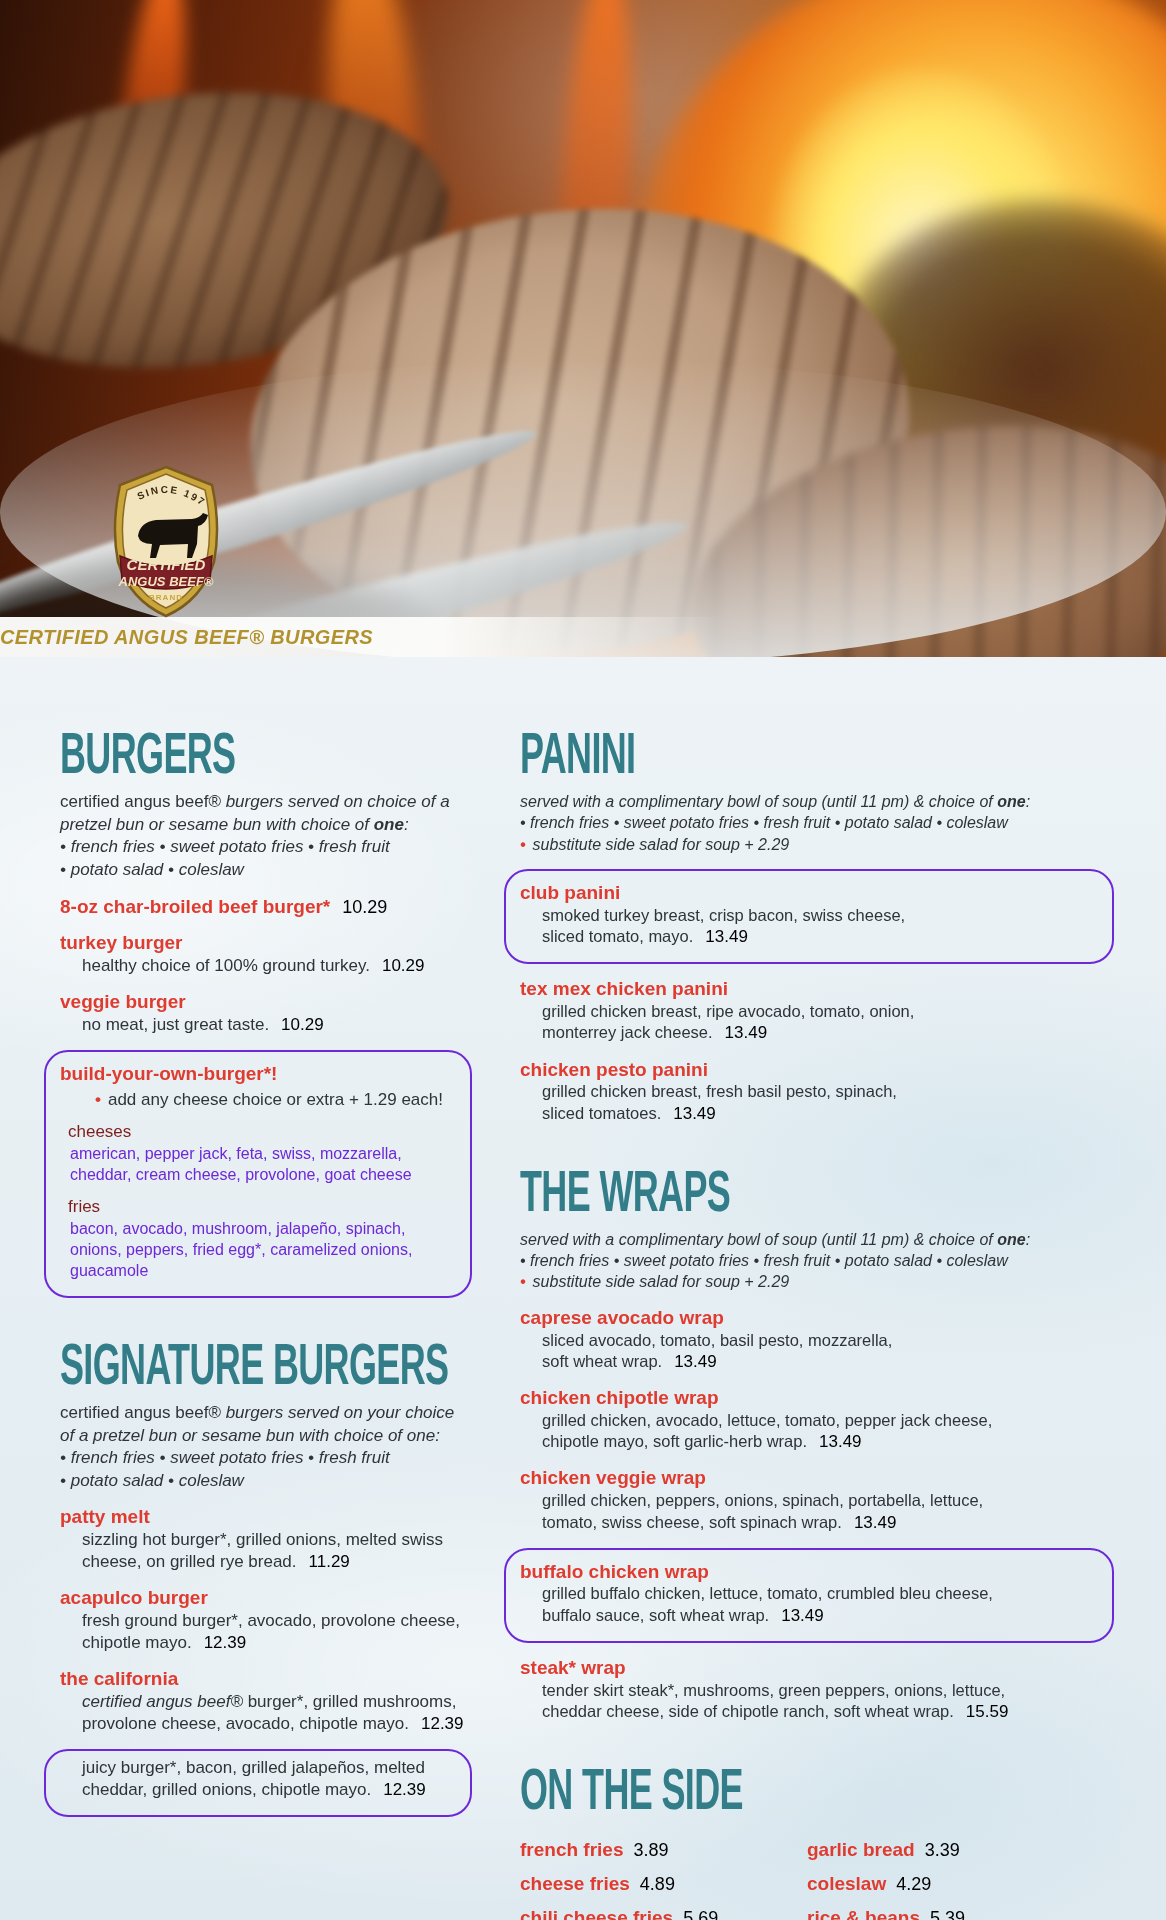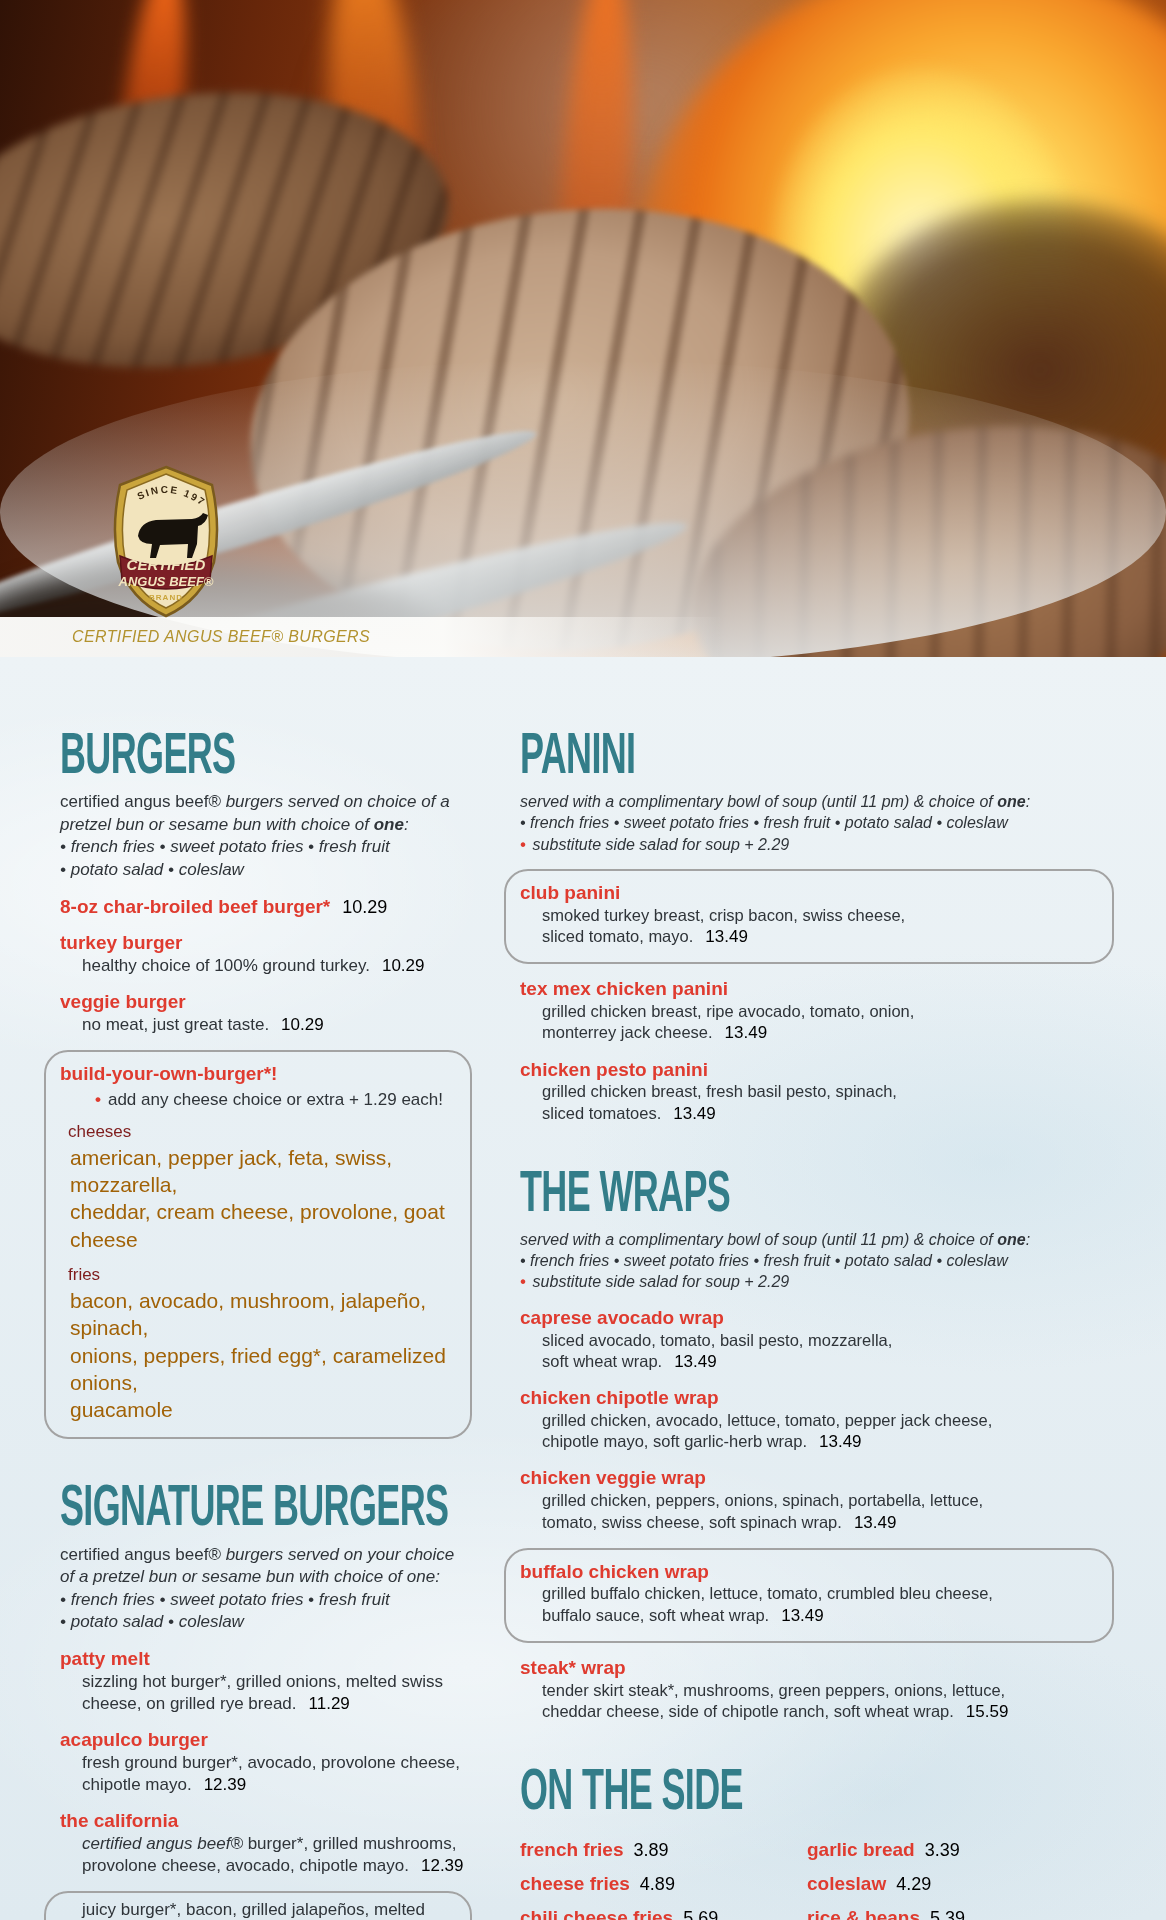--- a/index.html
+++ b/index.html
@@ -44,21 +44,21 @@
     background:linear-gradient(to bottom,#e3e6e7,#a9aeb0 60%,#7e8486);transform:rotate(-17deg);}
   .grill-bar2{left:-60px;top:598px;width:760px;height:52px;border-radius:10px;filter:blur(3px);opacity:.9;
     background:linear-gradient(to bottom,#d5d9da,#9aa0a2 60%,#6f7577);transform:rotate(-15deg);}
   .photo-dark-bl{left:-60px;top:560px;width:520px;height:200px;filter:blur(12px);
     background:radial-gradient(ellipse at 40% 60%,#241a14 0%,rgba(30,22,16,.8) 55%,rgba(20,14,10,0) 90%);}
   .photo-haze{left:0;top:360px;width:100%;height:305px;border-radius:0;filter:none;
     background:linear-gradient(to bottom,rgba(242,244,245,0) 0%,rgba(240,243,244,.45) 55%,rgba(236,241,243,.85) 100%);}
   
   .cab-band{position:absolute;left:0;top:617px;width:100%;height:40px;display:flex;align-items:center;z-index:5;
     background:linear-gradient(to right,rgba(253,253,251,.97) 0%,rgba(253,253,251,.94) 38%,rgba(253,253,251,0) 62%);}
-  .cab-band-text{margin-left:72px;font-size:16px;font-weight:normal;color:#b2922e;letter-spacing:.4px;font-style:italic;}
+  .cab-band-text{font-size:20px;font-weight:bold;color:#b2922e;letter-spacing:.4px;font-style:italic;}
   
   .logo{position:absolute;left:100px;top:464px;z-index:6;}
   
   .menu-bg{position:absolute;left:0;top:657px;width:1166px;height:1263px;
     background:
       radial-gradient(ellipse 500px 260px at 12% 18%,rgba(255,255,255,.55),rgba(255,255,255,0) 70%),
       radial-gradient(ellipse 600px 300px at 85% 40%,rgba(198,222,233,.45),rgba(198,222,233,0) 70%),
       radial-gradient(ellipse 700px 320px at 40% 80%,rgba(255,255,255,.5),rgba(255,255,255,0) 75%),
       radial-gradient(ellipse 520px 260px at 75% 90%,rgba(196,220,231,.4),rgba(196,220,231,0) 70%),
       linear-gradient(to bottom,#edf3f6,#dfeaf0);}
@@ -68,25 +68,25 @@
     transform:scaleX(.62);transform-origin:0 50%;white-space:nowrap;}
   .intro{font-size:17px;color:#2f3439;line-height:1.33;margin:9px 0 4px;}
   .col-right .intro{font-size:16px;}
   .it{font-style:italic;}
   .bd{font-weight:bold;}
   .iname{color:#df3b2f;font-weight:bold;font-size:19px;margin-top:13px;line-height:1.25;}
   .idesc{font-size:17px;color:#2f3439;padding-left:22px;line-height:1.3;}
   .col-right .idesc{font-size:16.5px;}
   .price{margin-left:12px;color:#000000;font-weight:normal;font-size:17px;}
   .iname .price{font-size:18px;}
-  .box{border:2px solid #a3a3a3;border-radius:24px;padding:6px 14px 14px 14px;margin:14px 0 0 -16px;}
+  .box{border:2px solid #6d28d9;border-radius:24px;padding:6px 14px 14px 14px;margin:14px 0 0 -16px;}
   .box .iname{margin-top:4px;}
   .redbullet{color:#df3b2f;font-weight:bold;margin-right:7px;}
   .sub-label{color:#7f1d1d;font-weight:normal;font-size:17px;margin:12px 0 2px 8px;}
-  .sub-lines{font-size:21px;color:#a16207;padding-left:10px;line-height:1.3;}
+  .sub-lines{font-size:16px;color:#6d28d9;padding-left:10px;line-height:1.3;}
   .byo-bullet{font-size:17px;color:#2f3439;padding-left:22px;margin-top:4px;text-align:center;}
   .sides-grid{display:flex;margin-top:10px;}
   .sides-col1{width:287px;}
   .sides-col2{width:300px;}
   .side-row{margin-top:11px;font-size:19px;font-weight:bold;color:#df3b2f;line-height:1.2;}
   .side-row .price{font-size:18px;margin-left:10px;}
   .mt-section{margin-top:36px;}
 </style>
 </head>
 <body>

